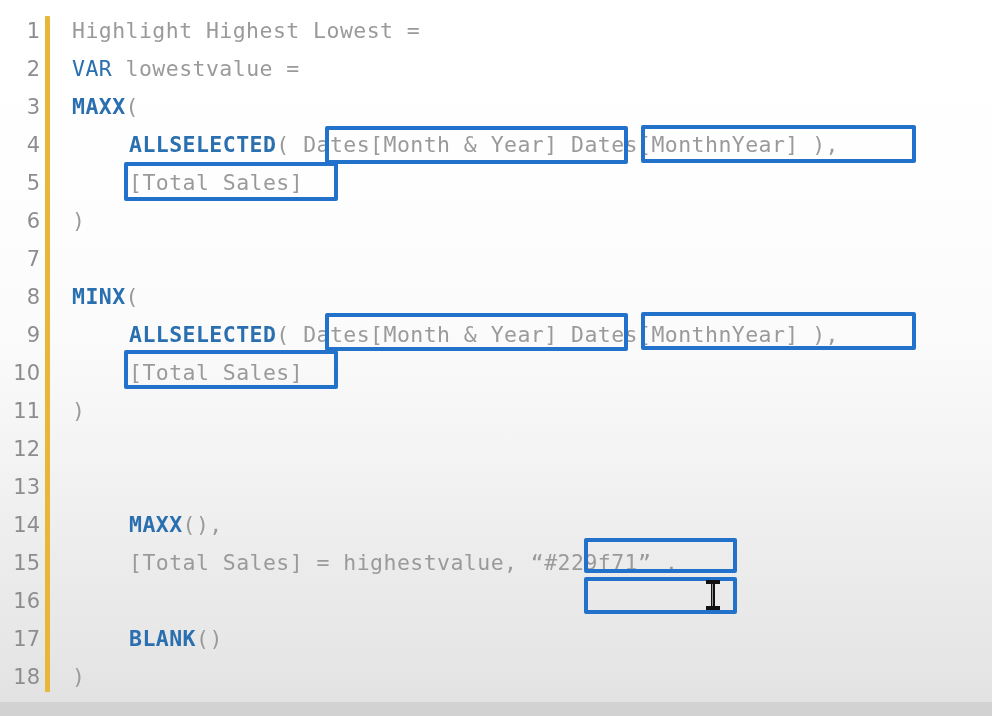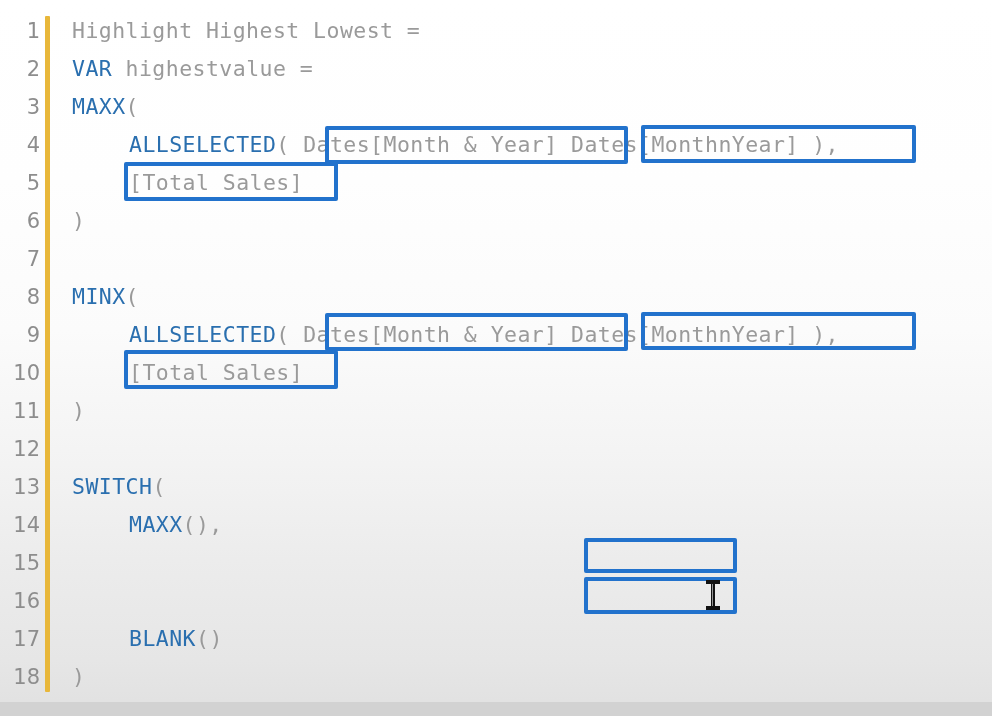--- a/index.html
+++ b/index.html
@@ -78,21 +78,21 @@
     font-size: 21.5px;
     color: #9a9a9a;
     letter-spacing: 0.45px;
   }
   .kw {
     color: #2a6faf;
     font-weight: normal;
   }
   .fn {
     color: #2a6faf;
-    font-weight: normal;
+    font-weight: bold;
   }
   .plain { color: #9a9a9a; }
   
   .hlbox {
     position: absolute;
     border: 4px solid #2272cc;
     box-sizing: border-box;
     border-radius: 2px;
     background: transparent;
     pointer-events: none;
@@ -158,44 +158,44 @@
     <div class="lineno" style="top:620px">17</div>
     <div class="lineno" style="top:658px">18</div>
   </div>
 
   <div id="fold-bar"></div>
 
   <div id="code">
 
     <div class="codeline" style="top:12px"><span class="plain">Highlight Highest Lowest =</span></div>
 
-    <div class="codeline" style="top:50px"><span class="kw">VAR</span><span class="plain"> highestvalue =</span></div>
+    <div class="codeline" style="top:50px"><span class="kw">VAR</span><span class="plain"> lowestvalue =</span></div>
 
     <div class="codeline" style="top:88px"><span class="fn">MAXX</span><span class="plain">(</span></div>
 
     <div class="codeline" style="top:126px; left:57px"><span class="fn">ALLSELECTED</span><span class="plain">( </span><span class="plain">Dates[Month &amp; Year]</span><span class="plain"> </span><span class="plain">Dates[MonthnYear]</span><span class="plain"> ),</span></div>
 
     <div class="codeline" style="top:164px; left:57px"><span class="plain">[Total Sales]</span></div>
 
     <div class="codeline" style="top:202px"><span class="plain">)</span></div>
 
 
     <div class="codeline" style="top:278px"><span class="fn">MINX</span><span class="plain">(</span></div>
 
     <div class="codeline" style="top:316px; left:57px"><span class="fn">ALLSELECTED</span><span class="plain">( </span><span class="plain">Dates[Month &amp; Year]</span><span class="plain"> </span><span class="plain">Dates[MonthnYear]</span><span class="plain"> ),</span></div>
 
     <div class="codeline" style="top:354px; left:57px"><span class="plain">[Total Sales]</span></div>
 
     <div class="codeline" style="top:392px"><span class="plain">)</span></div>
 
 
-    <div class="codeline" style="top:468px"><span class="fn">SWITCH</span><span class="plain">(</span></div>
 
     <div class="codeline" style="top:506px; left:57px"><span class="fn">MAXX</span><span class="plain">(),</span></div>
 
+    <div class="codeline" style="top:544px; left:57px"><span class="plain">[Total Sales] = highestvalue, </span><span class="plain">“#229f71”</span><span class="plain"> ,</span></div>
 
 
     <div class="codeline" style="top:620px; left:57px"><span class="fn">BLANK</span><span class="plain">()</span></div>
 
     <div class="codeline" style="top:658px"><span class="plain">)</span></div>
 
   </div>
 
   <div class="hlbox" style="left:325px;  top:126px; width:303px; height:38px;"></div>
   <div class="hlbox" style="left:641px;  top:125px; width:275px; height:38px;"></div>

